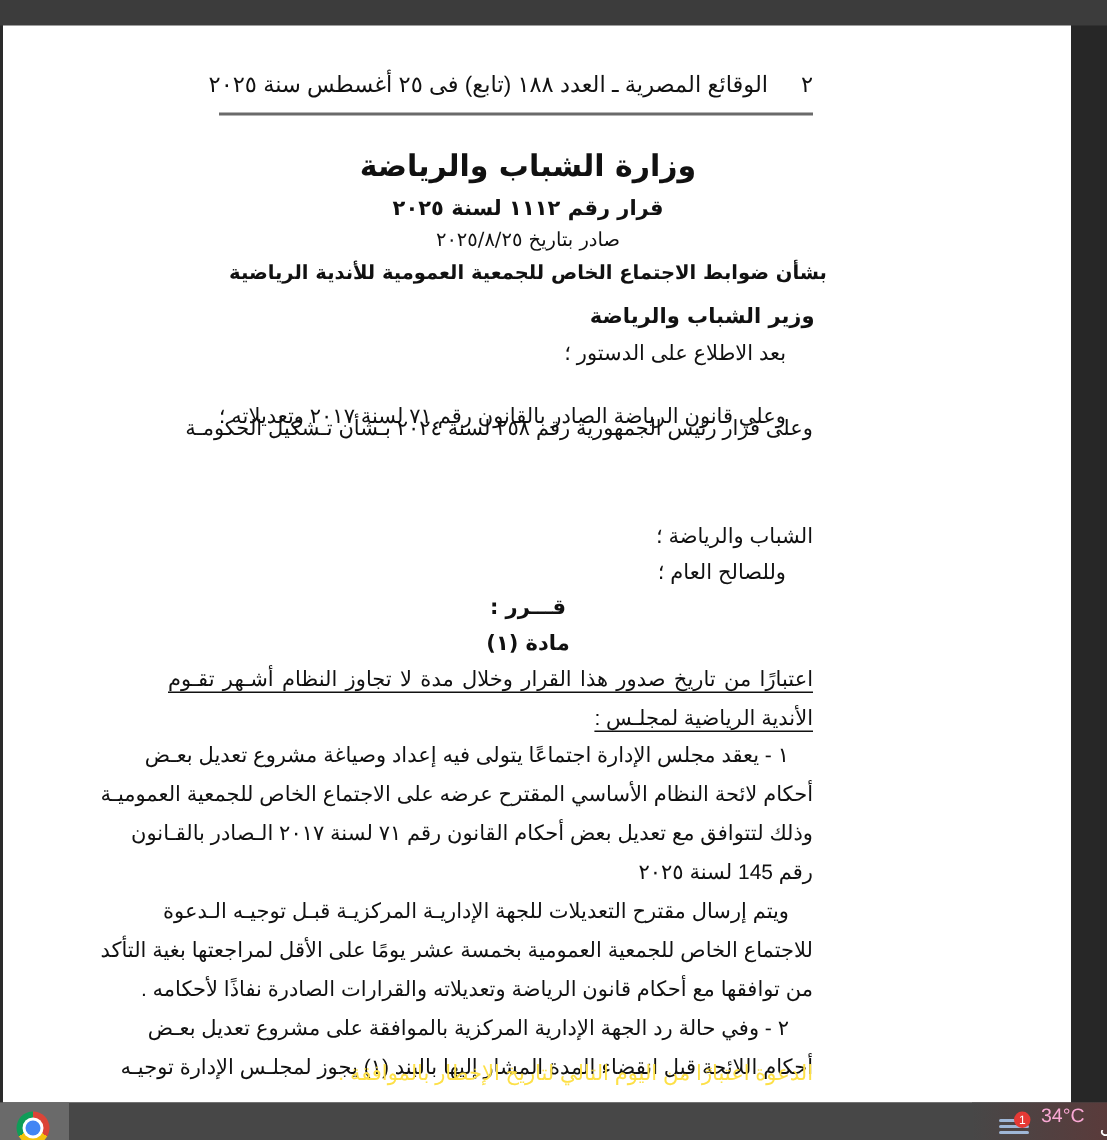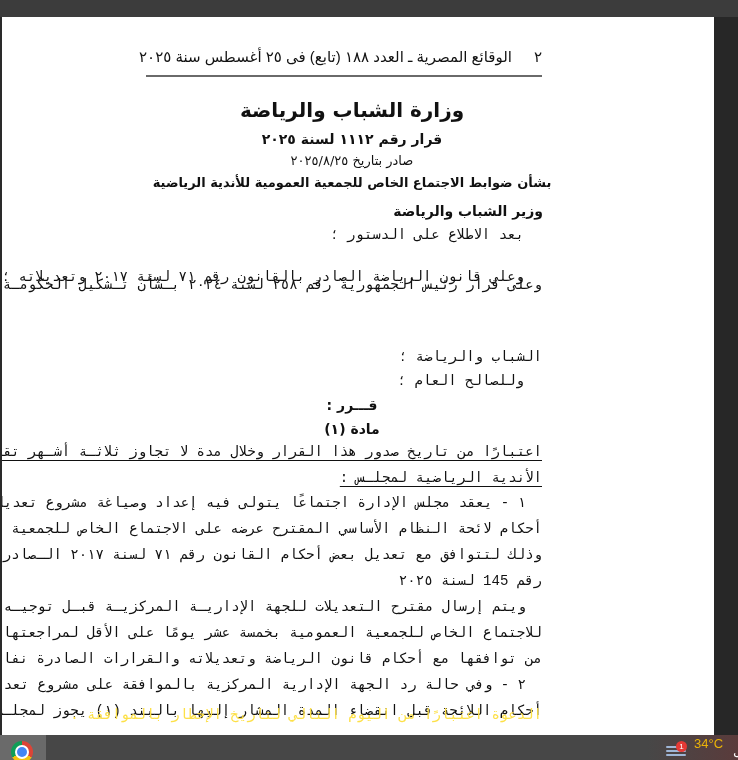--- a/index.html
+++ b/index.html
@@ -17,21 +17,21 @@
   }
   .doc { position:absolute; left:0; top:0; width:712px; height:718px; direction:rtl; color:#111; }
   .running-header {
     position:absolute; left:144px; top:30px; width:396px; height:20px;
     font-size:15px; line-height:20px; text-align:right; white-space:nowrap;
   }
   .running-header .pg { position:absolute; right:0; top:0; }
   .running-header .ttl { position:absolute; right:30px; top:0; }
   .header-rule { position:absolute; left:144px; top:58px; width:396px; height:2px; background:#6a6a6a; }
 
-  .line { position:absolute; white-space:nowrap; font-size:14px; line-height:20px;font-family:Liberation Mono, monospace; }
+  .line { position:absolute; white-space:nowrap; font-size:14px; line-height:20px; }
   .center { left:120px; width:460px; text-align:center; }
   .bold { font-weight:bold; font-family:"DejaVu Sans", sans-serif; }
   .title-main { top:78px; font-size:20px; line-height:30px; }
   .sub1 { top:112px; font-size:14px; }
   .sub2 { top:134px; font-size:13px; font-weight:normal; font-family:"DejaVu Sans", sans-serif; }
   .sub3 { top:156px; font-size:13px; }
   .minister { right:171px; top:184px; font-size:14px; }
 
   .qrr { top:378px; font-size:14px; }
   .madda { top:402px; font-size:14px; }
@@ -43,21 +43,21 @@
   .chrome-icon { position:absolute; left:11px; top:6px; width:22px; height:22px; border-radius:50%;
     background:conic-gradient(#db4437 0deg 120deg, #f4c20d 120deg 240deg, #0f9d58 240deg 360deg); }
   .chrome-icon::after { content:""; position:absolute; left:6px; top:6px; width:10px; height:10px;
     border-radius:50%; background:#4285f4; box-shadow:0 0 0 2px #fff; }
   .tray { position:absolute; right:0; top:0; height:25px; width:90px;
     background:linear-gradient(90deg, #474747, #5a3b3b); }
   .weather-icon { position:absolute; left:666px; top:744px; width:20px; height:12px; }
   .weather-icon span { display:block; height:2px; background:#9fb6d6; margin:2px 0; border-radius:1px; }
   .badge { position:absolute; left:676px; top:741px; width:11px; height:11px; border-radius:50%;
     background:#e53935; color:#fff; font-size:8px; line-height:11px; text-align:center; }
-  .temp { position:absolute; left:694px; top:736px; color:#eab308; font-size:13px; line-height:16px; }
+  .temp { position:absolute; left:694px; top:736px; color:#f9a8d4; font-size:13px; line-height:16px; }
   .tray-edge { position:absolute; left:733px; top:743px; color:#fff; font-size:13px; line-height:16px; }
 </style>
 </head>
 <body>
 
 <div class="topbar"></div>
 <div class="left-edge"></div>
 <div class="right-gutter"></div>
 
 <div class="page">
@@ -77,21 +77,21 @@
 
     <div class="line" style="right:190px; top:208px;">بعد الاطلاع على الدستور ؛</div>
     <div class="line" style="right:190px; top:250px;">وعلي قانون الرياضة الصادر بالقانون رقم ٧١ لسنة ٢٠١٧ وتعديلاته ؛</div>
     <div class="line" style="right:172px; top:258px; width:414px; text-align:justify; text-align-last:justify;">وعلى قرار رئيس الجمهورية رقم ٢٥٨ لسنة ٢٠٢٤ بـشأن تـشكيل الحكومـة</div>
     <div class="line" style="right:172px; top:330px;">الشباب والرياضة ؛</div>
     <div class="line" style="right:190px; top:354px;">وللصالح العام ؛</div>
 
     <div class="line center bold qrr">قـــرر :</div>
     <div class="line center bold madda">مادة (١)</div>
 
-    <div class="line underlined" style="right:172px; top:425px; width:430px; text-align:justify; text-align-last:justify;">اعتبارًا من تاريخ صدور هذا القرار وخلال مدة لا تجاوز ثلاثـة أشـهر تقـوم</div>
+    <div class="line underlined" style="right:172px; top:425px; width:430px; text-align:justify; text-align-last:justify;">اعتبارًا من تاريخ صدور هذا القرار وخلال مدة لا تجاوز النظام أشـهر تقـوم</div>
     <div class="line underlined" style="right:172px; top:451px;">الأندية الرياضية لمجلـس :</div>
 
     <div class="line" style="right:172px; top:476px; width:414px; text-align:justify; text-align-last:justify; padding-right:16px; box-sizing:border-box; width:430px;">١ - يعقد مجلس الإدارة اجتماعًا يتولى فيه إعداد وصياغة مشروع تعديل بعـض</div>
     <div class="line" style="right:172px; top:502px; width:430px; text-align:justify; text-align-last:justify;">أحكام لائحة النظام الأساسي المقترح عرضه على الاجتماع الخاص للجمعية العموميـة</div>
     <div class="line" style="right:172px; top:528px; width:430px; text-align:justify; text-align-last:justify;">وذلك لتتوافق مع تعديل بعض أحكام القانون رقم ٧١ لسنة ٢٠١٧ الـصادر بالقـانون</div>
     <div class="line" style="right:172px; top:554px;">رقم 145 لسنة ٢٠٢٥</div>
 
     <div class="line" style="right:172px; top:580px; width:430px; text-align:justify; text-align-last:justify; padding-right:16px; box-sizing:border-box;">ويتم إرسال مقترح التعديلات للجهة الإداريـة المركزيـة قبـل توجيـه الـدعوة</div>
     <div class="line" style="right:172px; top:632px;">من توافقها مع أحكام قانون الرياضة وتعديلاته والقرارات الصادرة نفاذًا لأحكامه .</div>
     <div class="line" style="right:172px; top:606px; width:430px; text-align:justify; text-align-last:justify;">للاجتماع الخاص للجمعية العمومية بخمسة عشر يومًا على الأقل لمراجعتها بغية التأكد</div>

